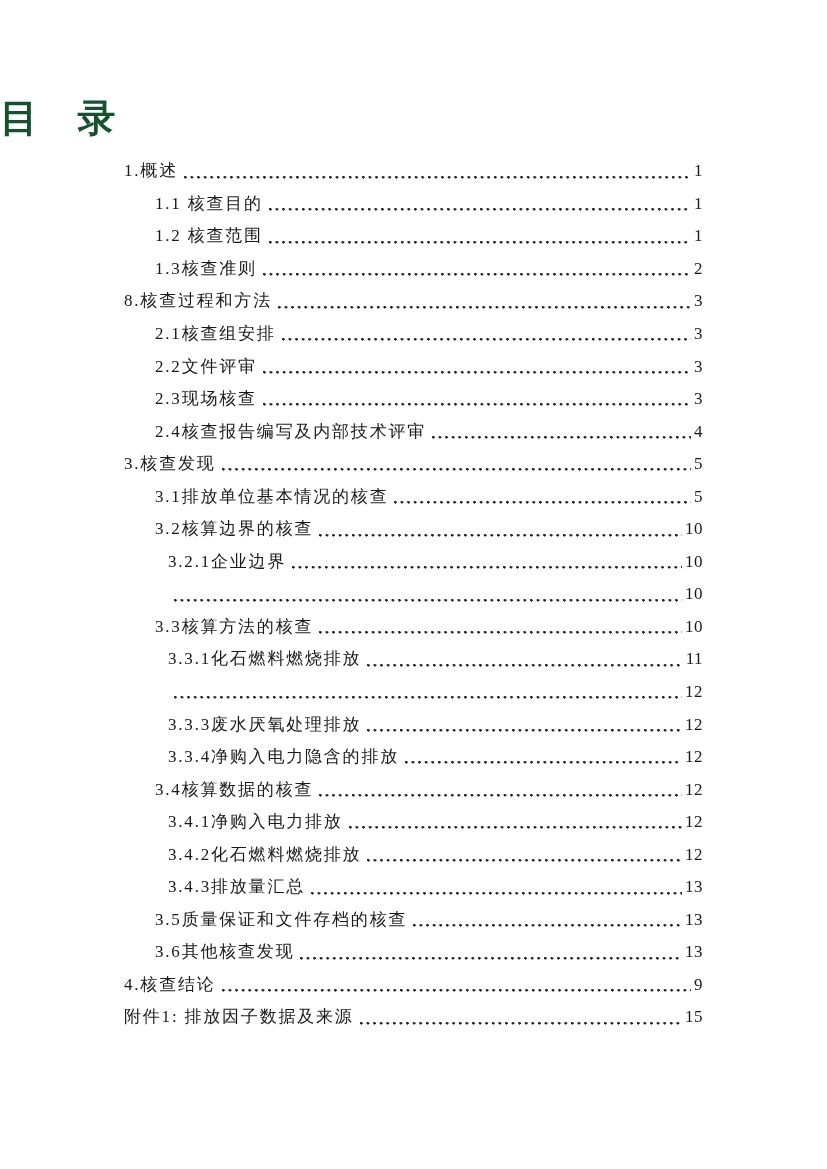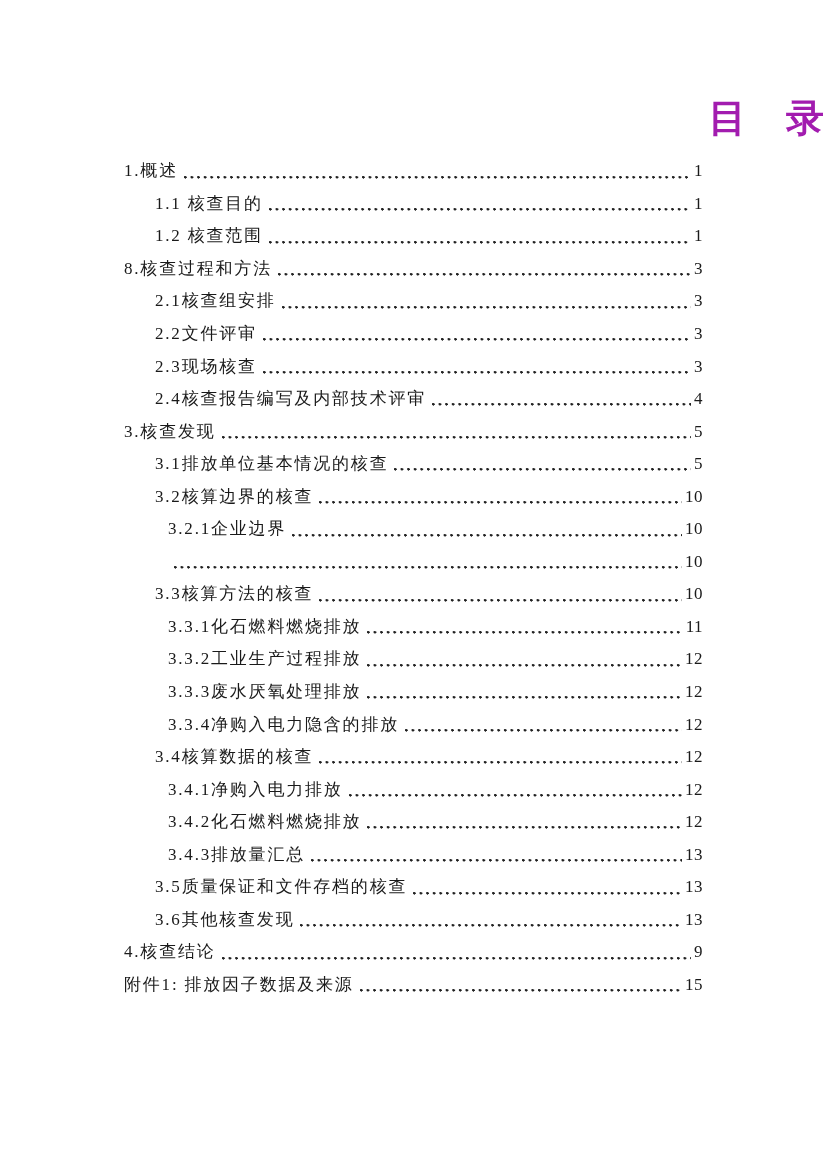--- a/index.html
+++ b/index.html
@@ -12,27 +12,27 @@
     font-family: "Liberation Serif", "DejaVu Serif", serif;
     color: #1a1a1a;
     overflow: hidden;
   }
   .doc-title {
     position: absolute;
     top: 96px;
     left: 0;
     width: 100%;
     margin: 0;
-    text-align: right;
+    text-align: left;
     font-size: 38px;
     line-height: 44px;
     font-weight: 700;
     letter-spacing: 3px;
     word-spacing: 24px;
-    color: #a21caf;
+    color: #14532d;
   }
   .toc {
     position: absolute;
     top: 155px;
     left: 124px;
     width: 579px;
   }
   .toc-row {
     height: 32.55px;
     display: flex;
@@ -80,20 +80,25 @@
       <div class="toc-row level-1">
     <span class="toc-label">1.1 核查目的</span>
     <span class="toc-leader"></span>
     <span class="toc-page">1</span>
   </div>
       <div class="toc-row level-1">
     <span class="toc-label">1.2 核查范围</span>
     <span class="toc-leader"></span>
     <span class="toc-page">1</span>
   </div>
+      <div class="toc-row level-1">
+    <span class="toc-label">1.3核查准则</span>
+    <span class="toc-leader"></span>
+    <span class="toc-page">2</span>
+  </div>
       <div class="toc-row level-0">
     <span class="toc-label">8.核查过程和方法</span>
     <span class="toc-leader"></span>
     <span class="toc-page">3</span>
   </div>
       <div class="toc-row level-1">
     <span class="toc-label">2.1核查组安排</span>
     <span class="toc-leader"></span>
     <span class="toc-page">3</span>
   </div>
@@ -140,21 +145,20 @@
     <span class="toc-label">3.3核算方法的核查</span>
     <span class="toc-leader"></span>
     <span class="toc-page">10</span>
   </div>
       <div class="toc-row level-2">
     <span class="toc-label">3.3.1化石燃料燃烧排放</span>
     <span class="toc-leader"></span>
     <span class="toc-page">11</span>
   </div>
       <div class="toc-row level-2">
-    <span class="toc-label">3.3.2工业生产过程排放</span>
     <span class="toc-leader"></span>
     <span class="toc-page">12</span>
   </div>
       <div class="toc-row level-2">
     <span class="toc-label">3.3.3废水厌氧处理排放</span>
     <span class="toc-leader"></span>
     <span class="toc-page">12</span>
   </div>
       <div class="toc-row level-2">
     <span class="toc-label">3.3.4净购入电力隐含的排放</span>

